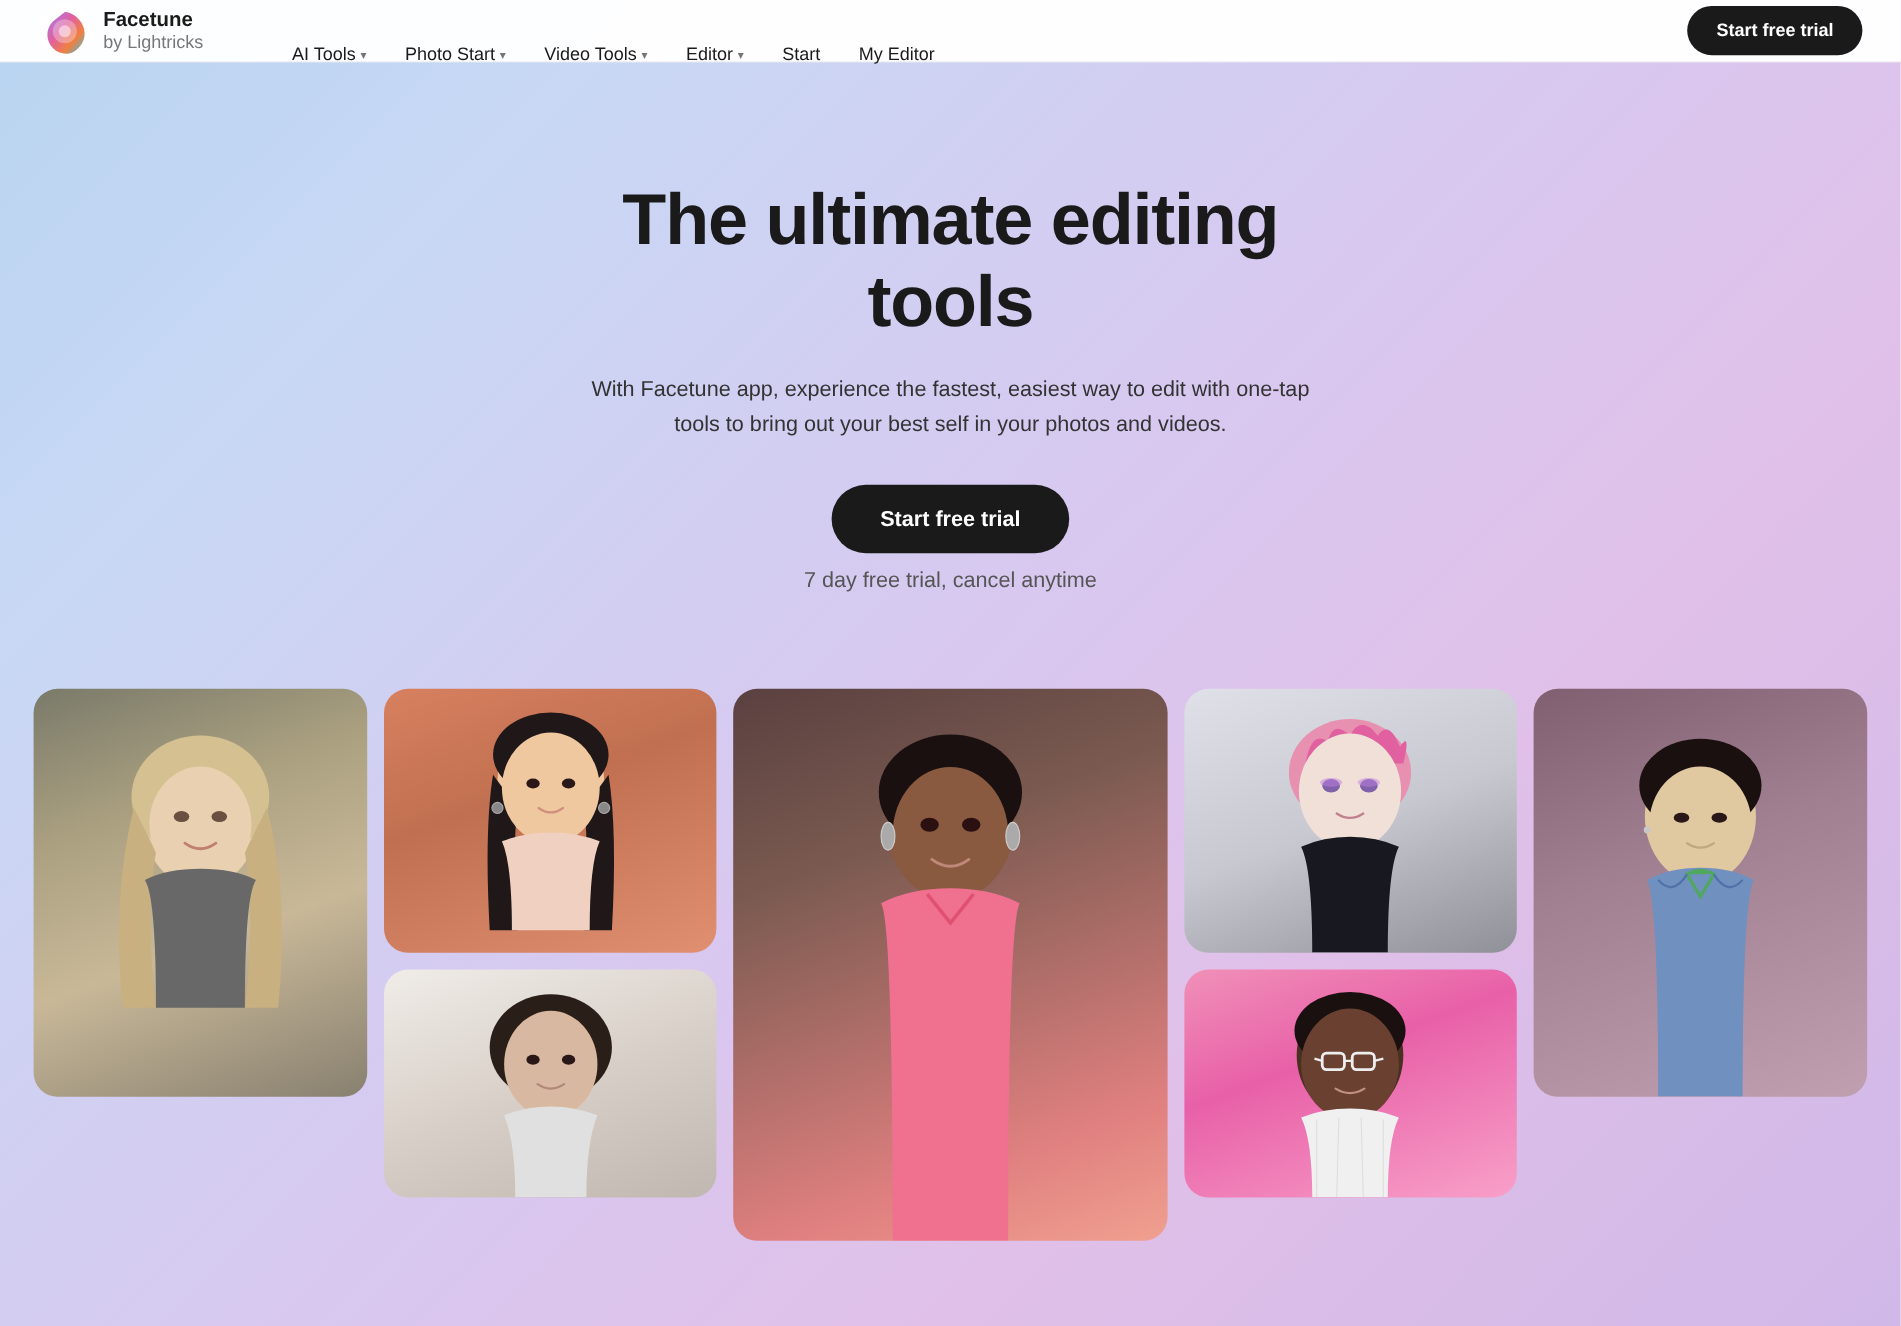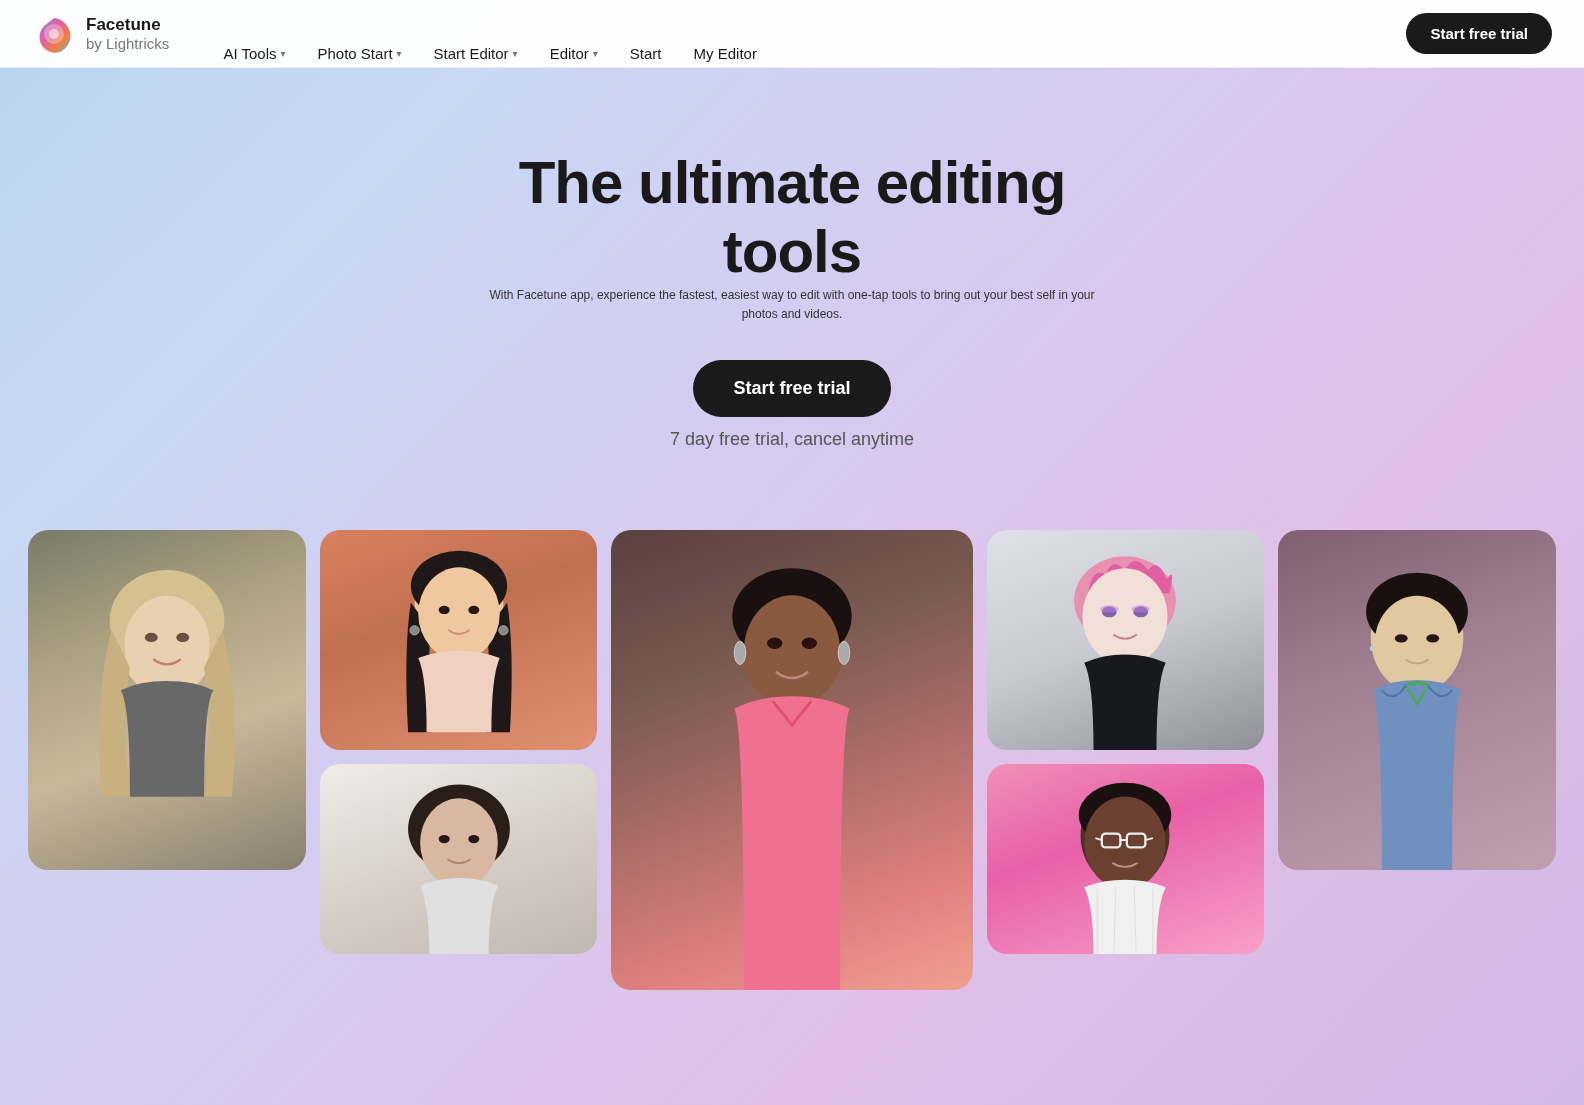--- a/index.html
+++ b/index.html
@@ -7,27 +7,28 @@
     body {
       font-family: -apple-system, BlinkMacSystemFont, 'Segoe UI', Helvetica, Arial, sans-serif;
       overflow-x: hidden;
       background: #fff;
     }
 
     
     nav {
       position: fixed;
       top: 0; left: 0; right: 0;
-      height: 68px;
+      height: 52px;
       background: rgba(255,255,255,0.97);
       display: flex;
       align-items: center;
       padding: 16px 32px;
       z-index: 100;
       border-bottom: 1px solid rgba(0,0,0,0.06);
+      gap: 20px;
     }
 
     .nav-logo {
       display: flex;
       align-items: center;
       gap: 10px;
       text-decoration: none;
       margin-right: 40px;
     }
 
@@ -106,25 +107,26 @@
       text-align: center;
       padding: 80px 40px 40px;
       max-width: 760px;
     }
 
     .hero-title {
       font-size: 60px;
       font-weight: 800;
       color: #1a1a1a;
       line-height: 1.15;
+      margin-bottom: 24px;
       letter-spacing: -1px;
     }
 
     .hero-subtitle {
-      font-size: 12px;
+      font-size: 18px;
       color: #333;
       line-height: 1.6;
       margin-bottom: 36px;
       max-width: 640px;
       margin-left: auto;
       margin-right: auto;
     }
 
     .hero-cta-btn {
       background: #1a1a1a;
@@ -217,21 +219,21 @@
   <div class="nav-links">
     <a class="nav-item" href="#">
       <span>AI Tools</span>
       <span class="chevron">▾</span>
     </a>
     <a class="nav-item" href="#">
       <span>Photo Start</span>
       <span class="chevron">▾</span>
     </a>
     <a class="nav-item" href="#">
-      <span>Start Editor</span>
+      <span>Video Tools</span>
       <span class="chevron">▾</span>
     </a>
     <a class="nav-item" href="#">
       <span>Editor</span>
       <span class="chevron">▾</span>
     </a>
     <a class="nav-item" href="#">
       <span>Start</span>
     </a>
     <a class="nav-item" href="#">

